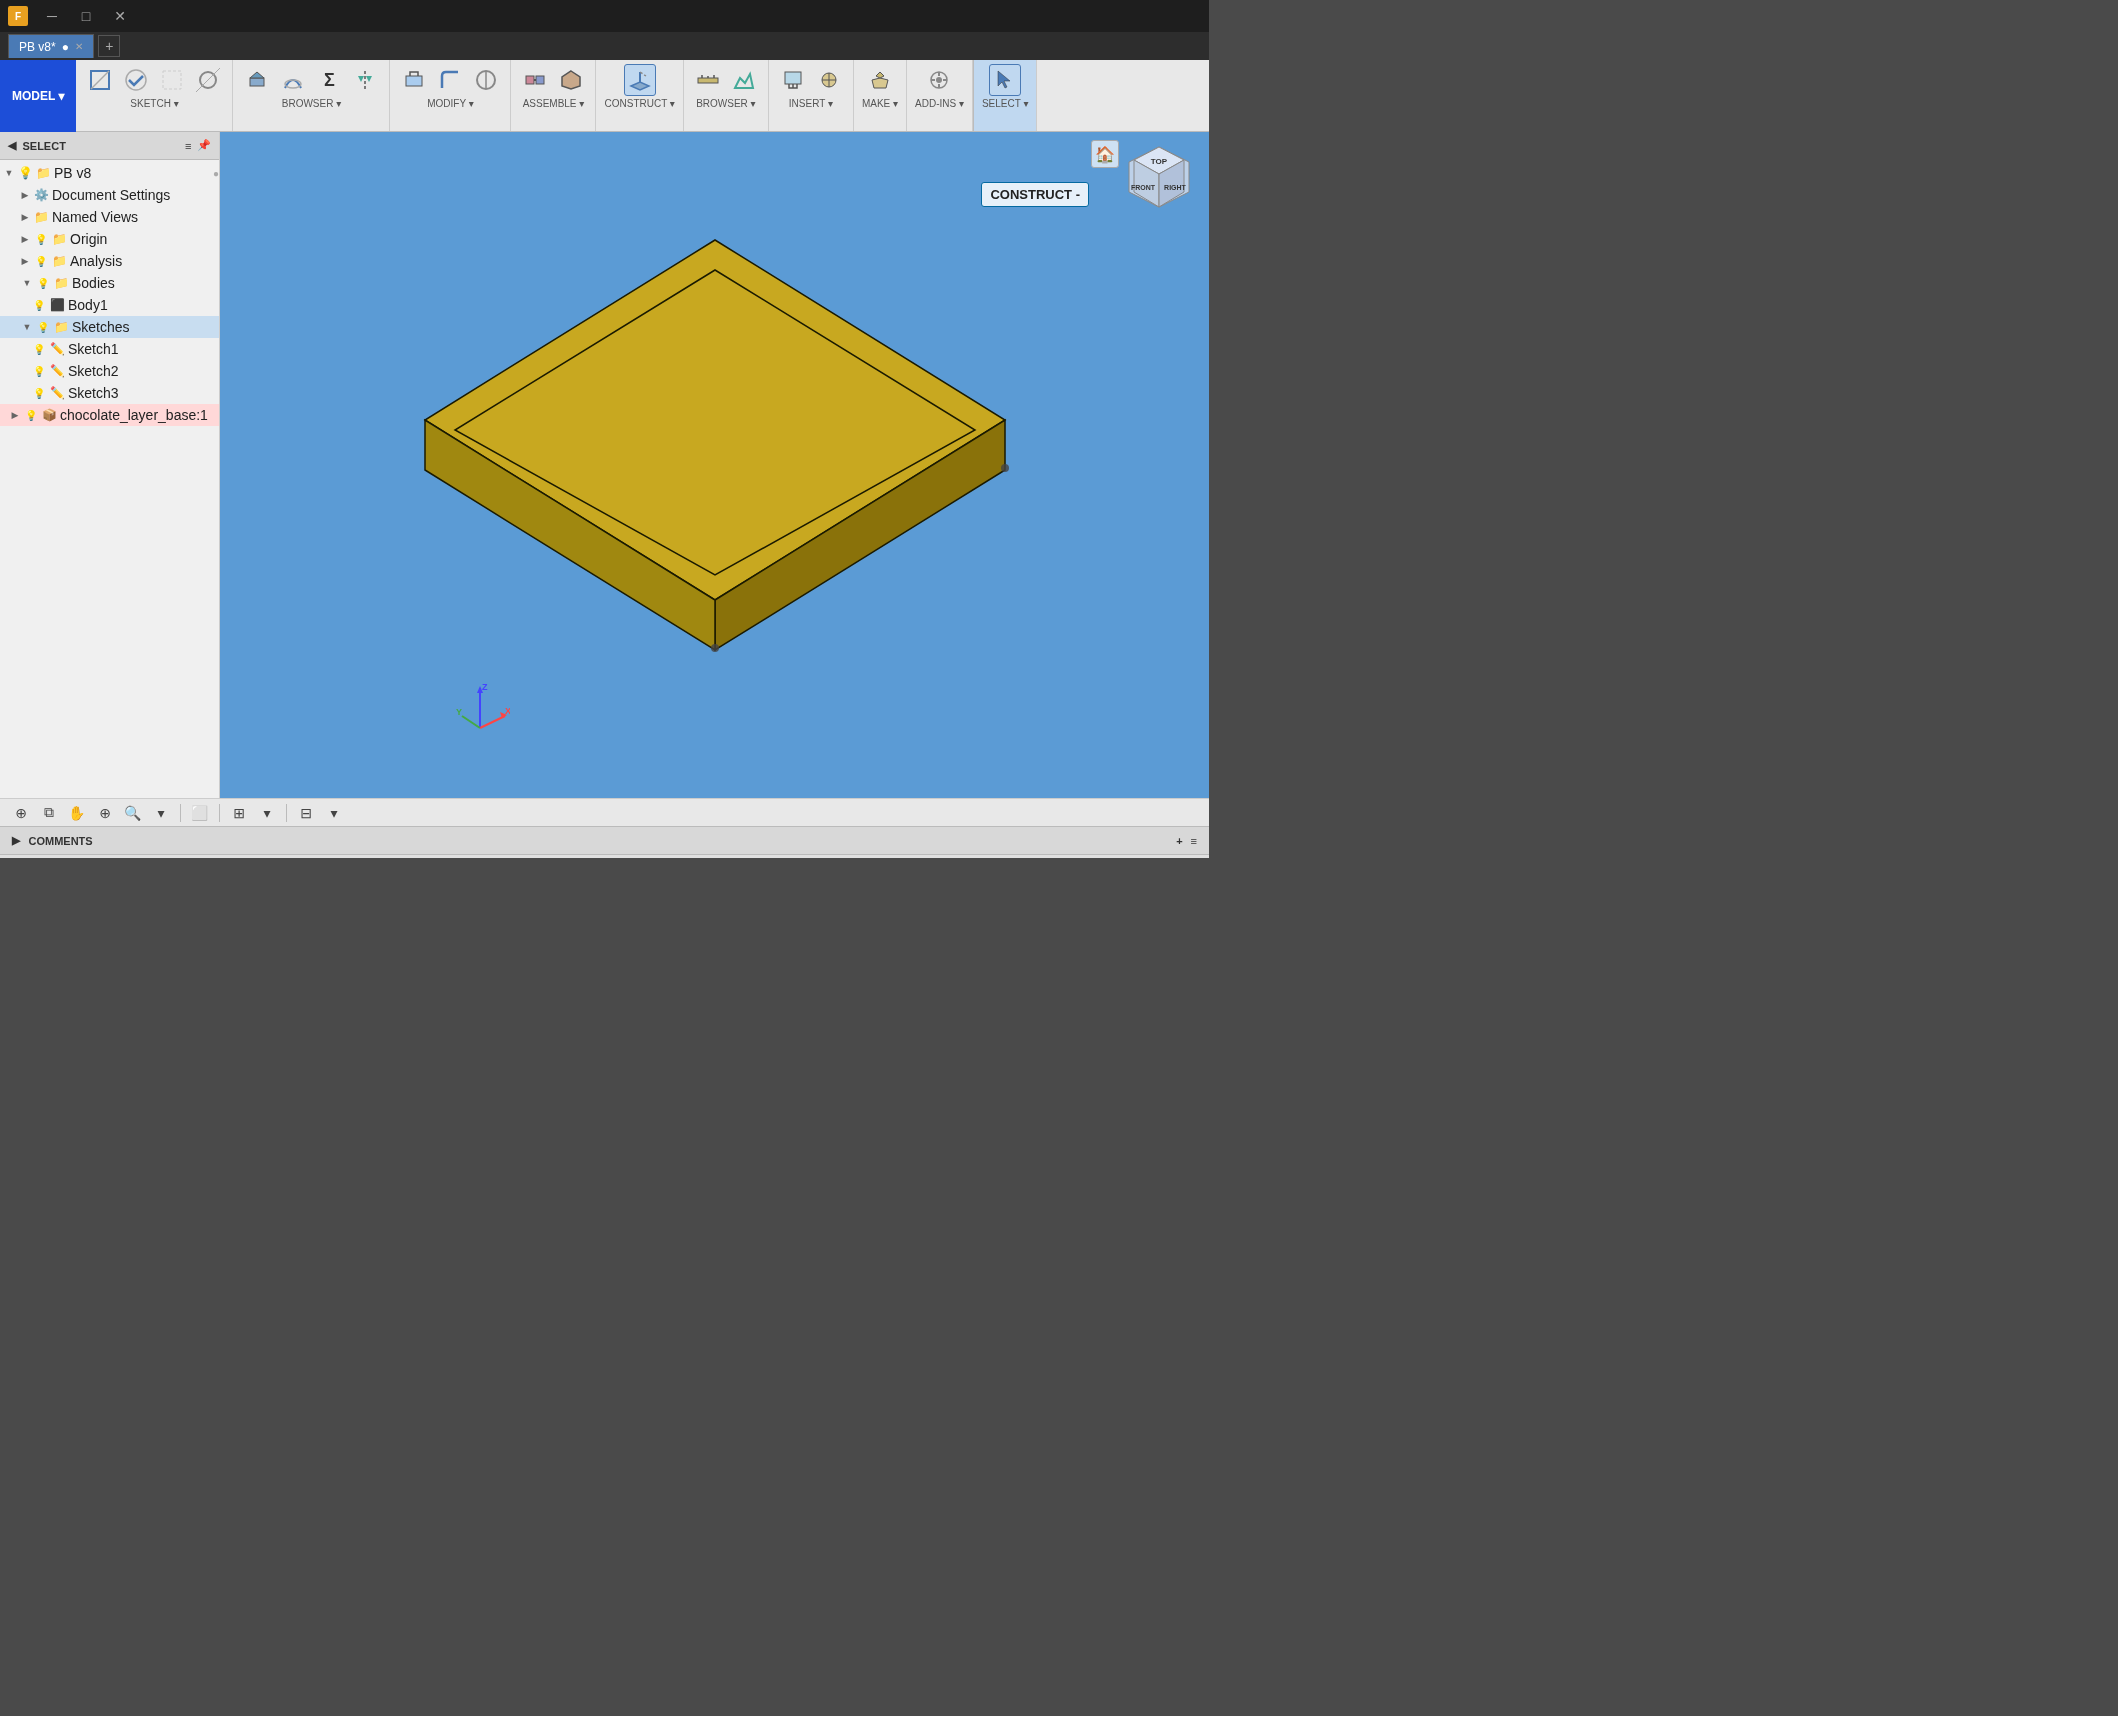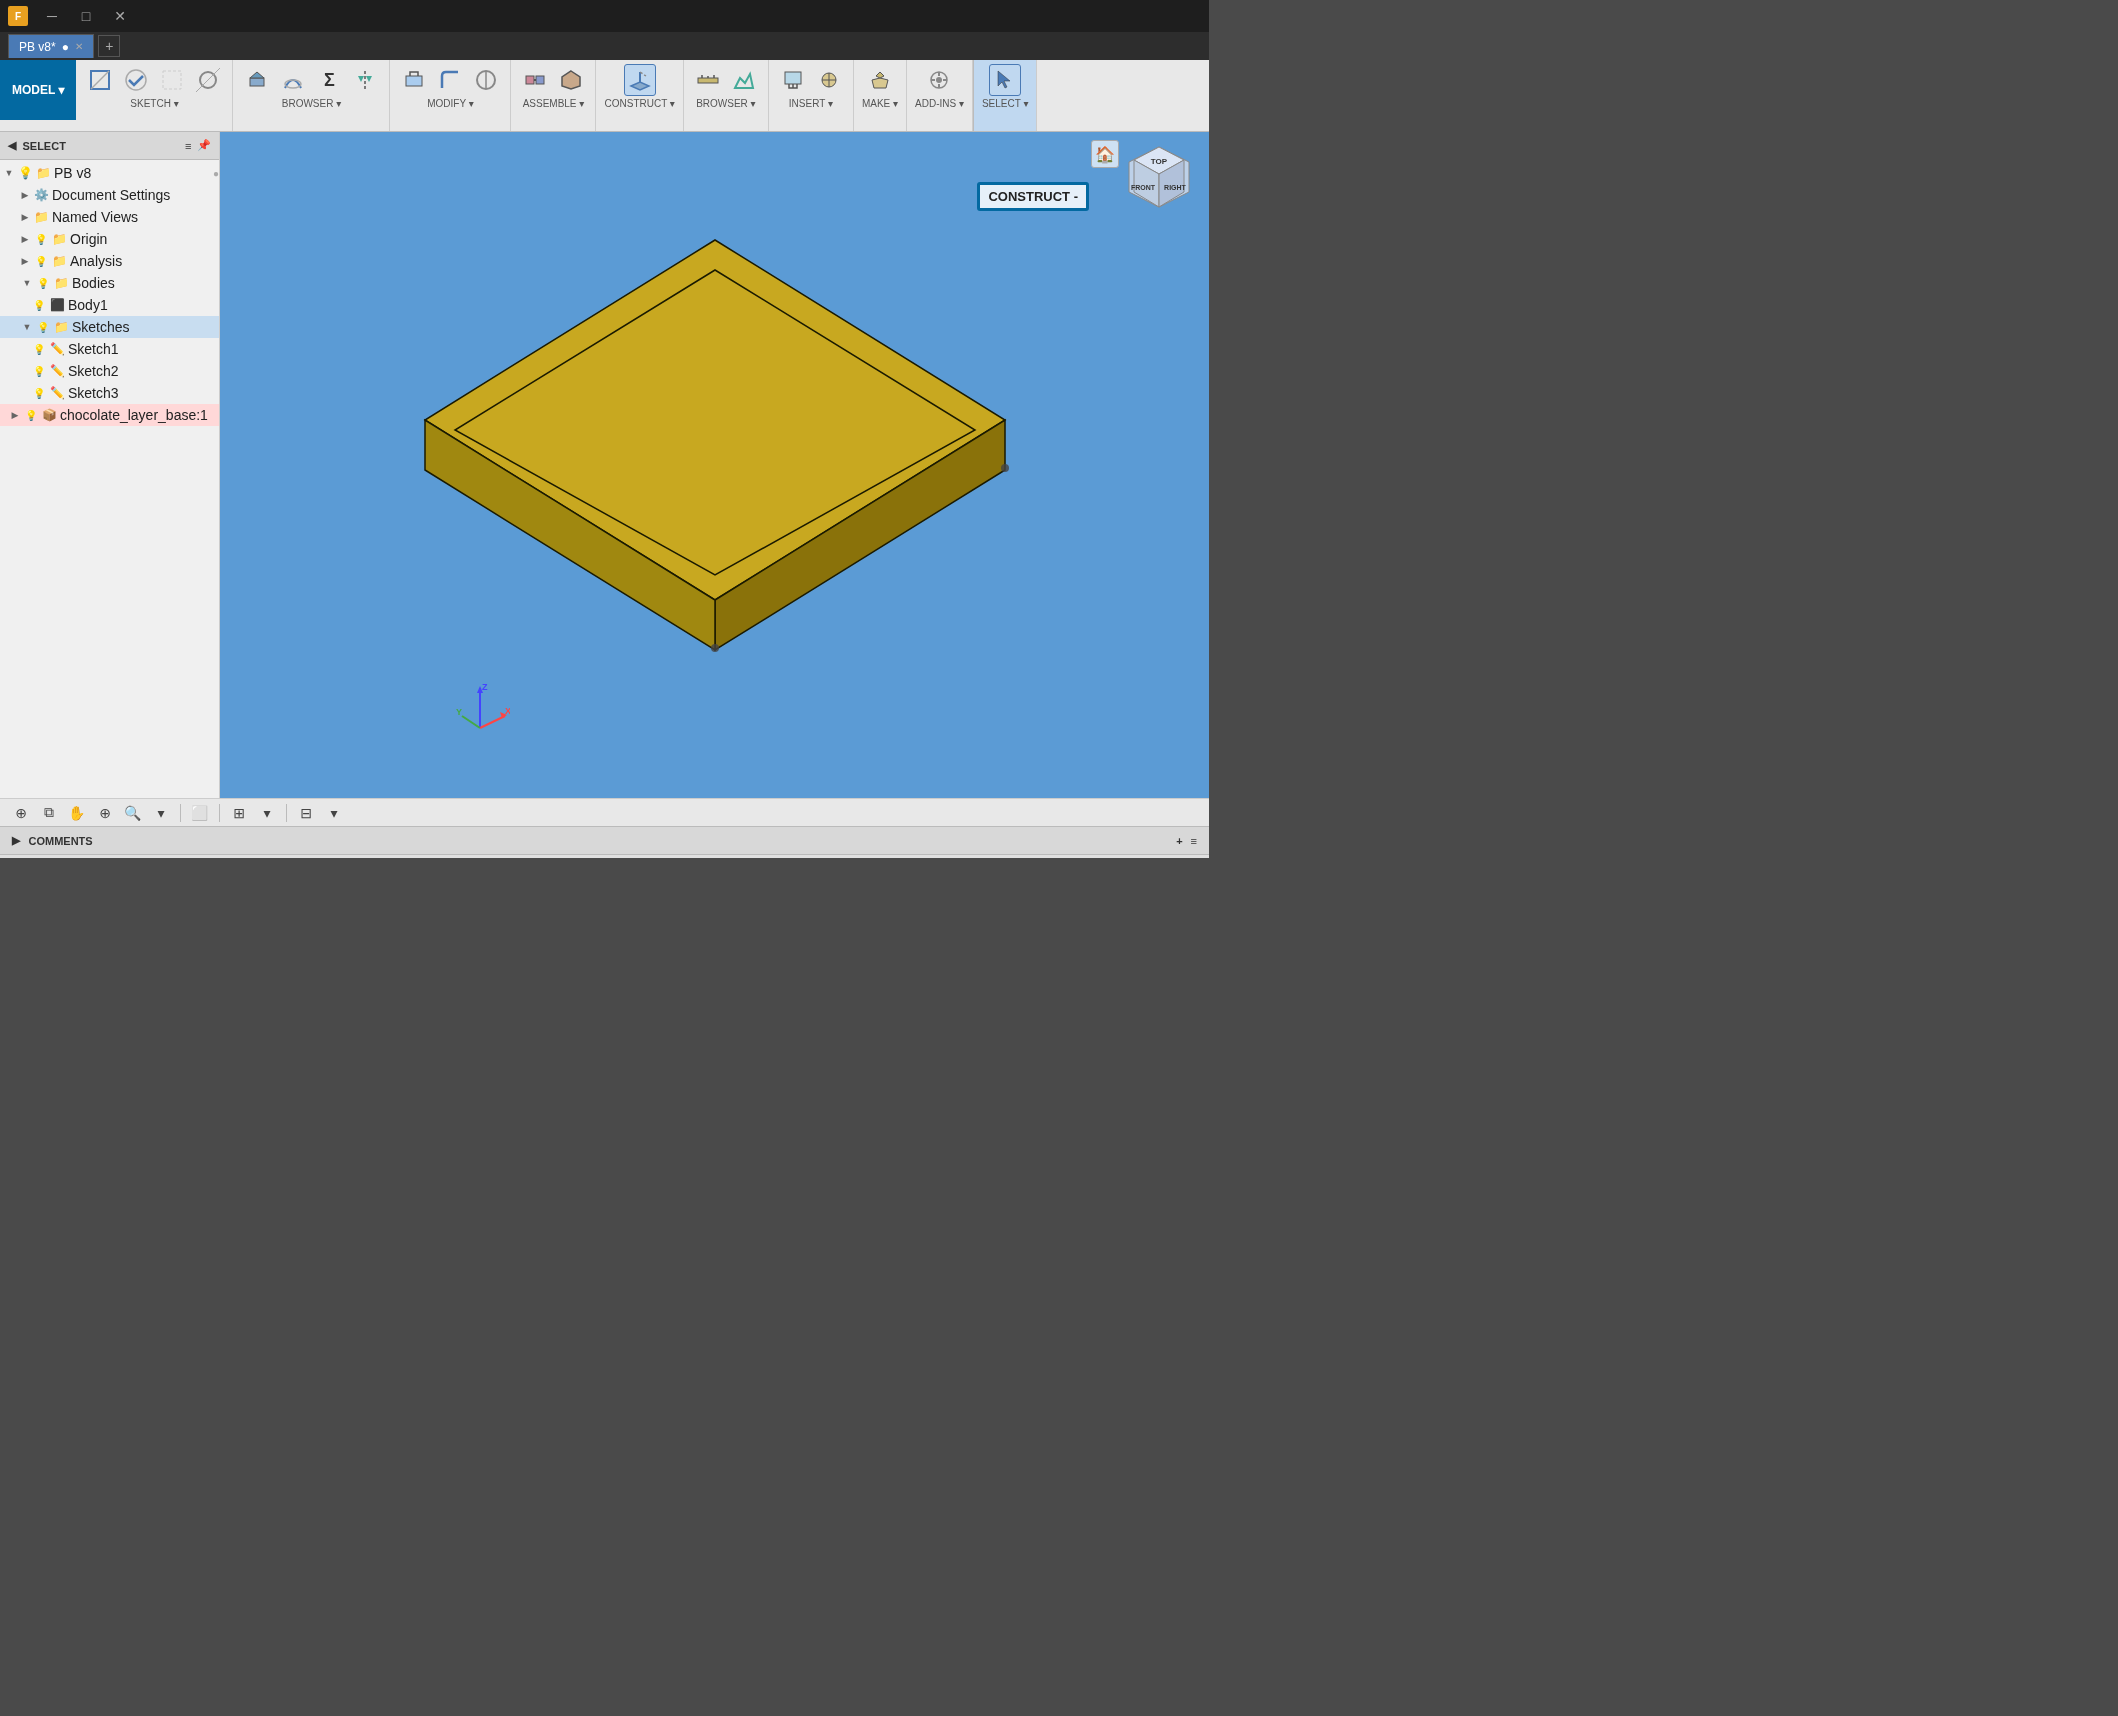--- a/index.html
+++ b/index.html
@@ -49,28 +49,28 @@
     
     #toolbar {
       height: 72px;
       background: #e8e8e8;
       display: flex;
       align-items: stretch;
       padding: 0;
       border-bottom: 1px solid #bbb;
     }
     .toolbar-model-btn {
-      background: #0369a1;
+      background: #1d4ed8;
       color: white;
       padding: 4px 12px;
       font-size: 12px;
       font-weight: bold;
       cursor: pointer;
       border: none;
-      height: 60px;
+      height: 72px;
       min-width: 70px;
     }
     .toolbar-group {
       display: flex;
       flex-direction: column;
       align-items: center;
       border-right: 1px solid #ccc;
       padding: 4px 8px;
     }
     .toolbar-icons-row {
@@ -660,21 +660,21 @@
 
         <polygon points="640,230 640,280 350,460 350,410" fill="#8a720a" stroke="#1a1a00" stroke-width="1.5"></polygon>
 
         <polygon points="60,230 60,280 350,460 350,410" fill="#a08810" stroke="#1a1a00" stroke-width="1.5"></polygon>
 
         <circle cx="640" cy="278" r="4" fill="#444" opacity="0.8"></circle>
         <circle cx="350" cy="458" r="4" fill="#444" opacity="0.8"></circle>
       </svg>
     </div>
 
-    <div style="position:absolute; top:50px; right:120px; background:rgba(255,255,255,0.85); padding:4px 8px; font-size:13px; font-weight:bold; color:#222; border:3px solid #0369a1; border-radius:3px;">CONSTRUCT -</div>
+    <div style="position:absolute; top:50px; right:120px; background:rgba(255,255,255,0.85); padding:4px 8px; font-size:13px; font-weight:bold; color:#222; border:1px solid #0369a1; border-radius:3px;">CONSTRUCT -</div>
 
   </div>
 </div>
 
 <div id="bottom-toolbar" style="height:28px; background:#e8e8e8; border-top:1px solid #ccc; display:flex; align-items:center; padding:0 8px; gap:2px;">
   <button class="bt-btn" title="Orbit">⊕</button>
   <button class="bt-btn" title="Pan Orbit">⧉</button>
   <button class="bt-btn" title="Pan">✋</button>
   <button class="bt-btn" title="Zoom">⊕</button>
   <button class="bt-btn" title="Zoom Fit">🔍</button>

